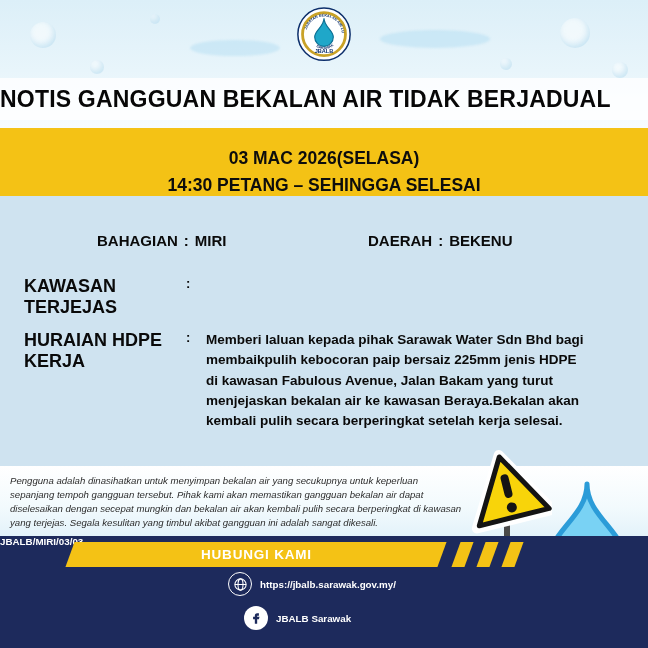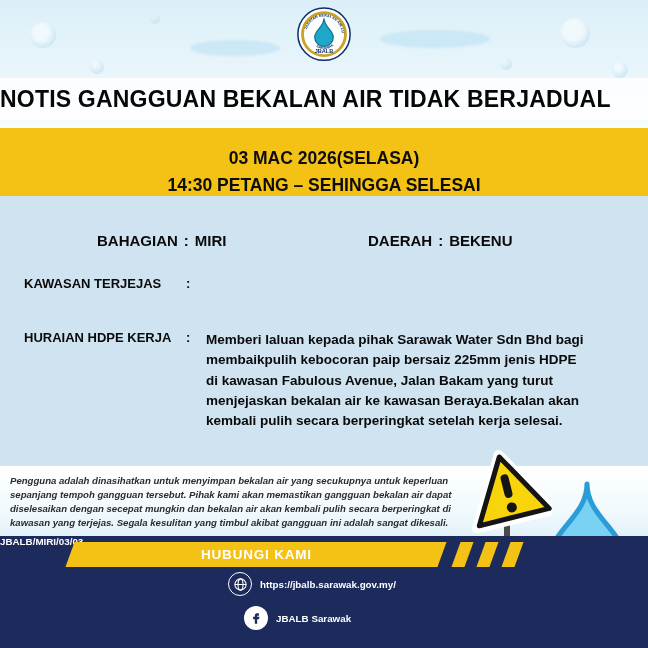--- a/index.html
+++ b/index.html
@@ -27,31 +27,31 @@
     background:#f4c215; display:flex; flex-direction:column; align-items:center; justify-content:flex-end; gap:6px; }
   .schedule div { font-size:17.5px; font-weight:800; color:#0d0d0d; }
 
   
   .panel { position:absolute; top:196px; left:0; width:648px; height:270px; background:#cfe3f0; color:#0a0a0a; }
   .bahagian-row { position:absolute; top:36px; left:0; width:648px; font-size:15px; font-weight:800; }
   .bahagian-row .bahagian { position:absolute; left:88px;margin-left:9px; }
   .bahagian-row .daerah { position:absolute; left:368px; }
   .sep-gap { display:inline-block; padding:0 6px; }
   .field-row { position:absolute; left:24px; width:600px; display:flex; }
-  .field-label { width:162px; flex:0 0 162px; font-size:13px; font-weight:800; }
+  .field-label { width:162px; flex:0 0 162px; font-size:18px; font-weight:800; }
   .field-sep { width:20px; flex:0 0 20px; font-size:13px; font-weight:800; }
   .field-value { flex:1; font-size:13.5px; font-weight:800; line-height:1.5; max-width:382px; }
   .row-kawasan { top:80px; }
   .row-huraian { top:134px; }
 
   
   .water-bottom { position:absolute; top:466px; left:0; width:648px; height:70px;
     background: linear-gradient(180deg,#ffffff 0%, #f2fafd 60%, #e3f2fa 100%); }
   .disclaimer { position:absolute; top:474px; left:10px; width:452px;
-    font-size:9.6px; font-style:italic; font-weight:700; color:#2c2c2c; line-height:1.45; }
+    font-size:9.6px; font-style:italic; font-weight:400; color:#2c2c2c; line-height:1.45; }
 
   
   .footer { position:absolute; top:536px; left:0; width:648px; height:112px; background:#1d2a5c; color:#ffffff; }
   .ribbon { position:absolute; top:6px; left:70px; width:372px; height:25px; background:#f4c215;
     transform:skewX(-20deg); display:flex; align-items:center; justify-content:center; }
   .ribbon span { transform:skewX(20deg); font-size:13.5px; font-weight:800; color:#ffffff; letter-spacing:.8px; }
   .stripe { position:absolute; top:6px; width:13px; height:25px; background:#f4c215; transform:skewX(-20deg); }
   .stripe.s1 { left:456px; } .stripe.s2 { left:481px; } .stripe.s3 { left:506px; }
 
   .contact-item { position:absolute; display:flex; align-items:center; gap:8px; }

